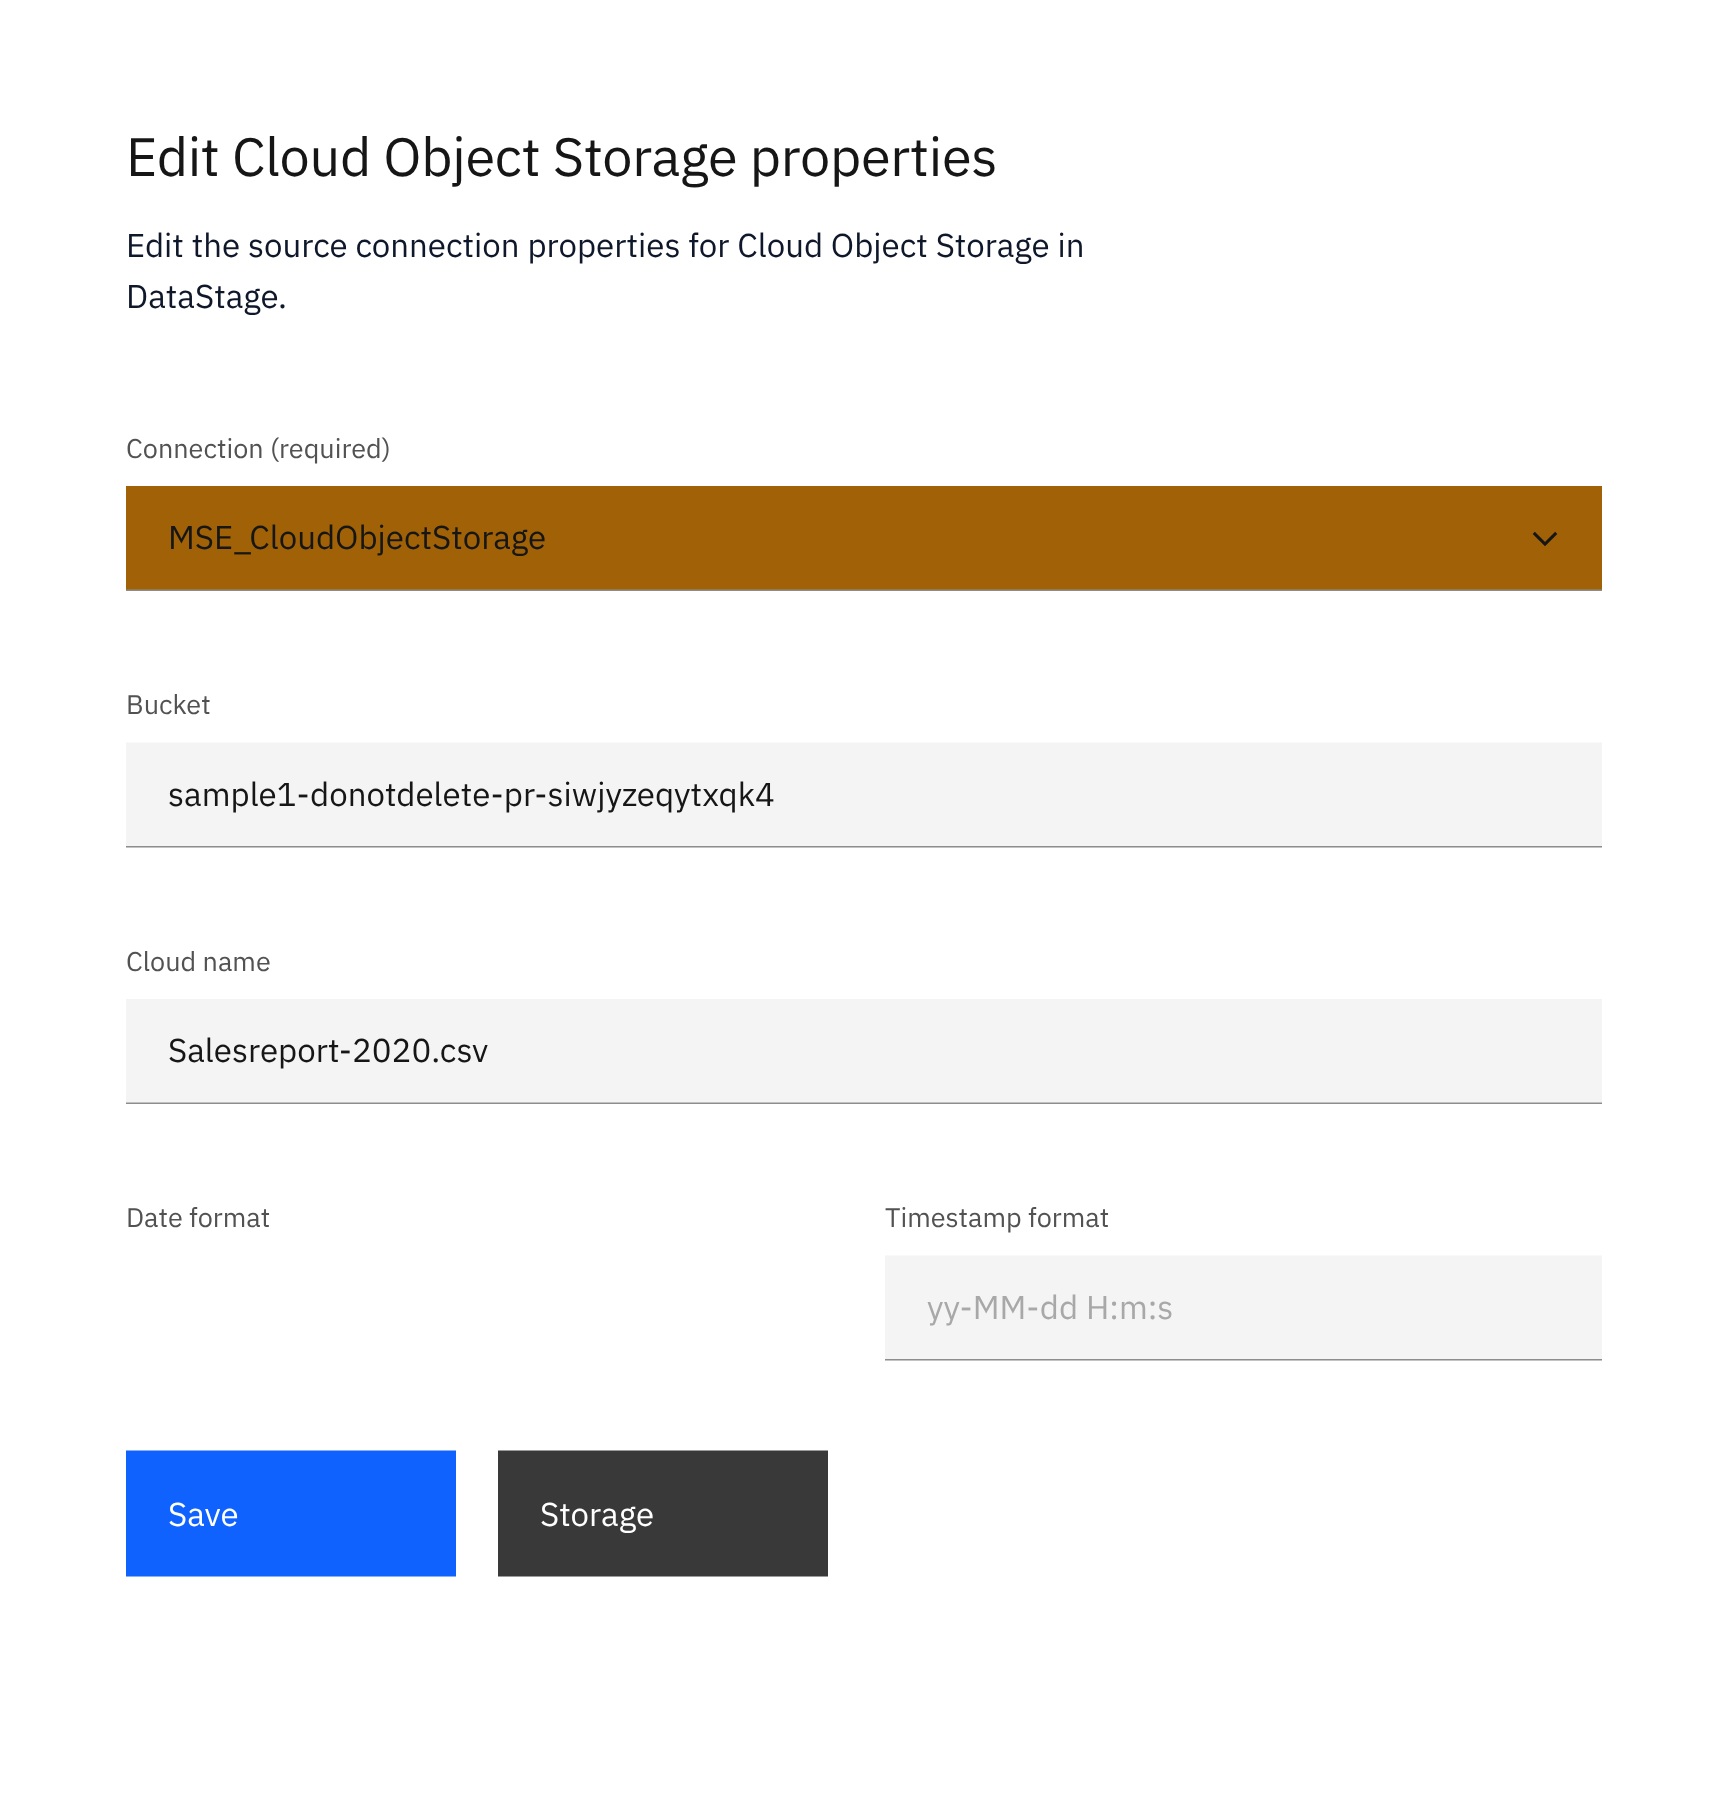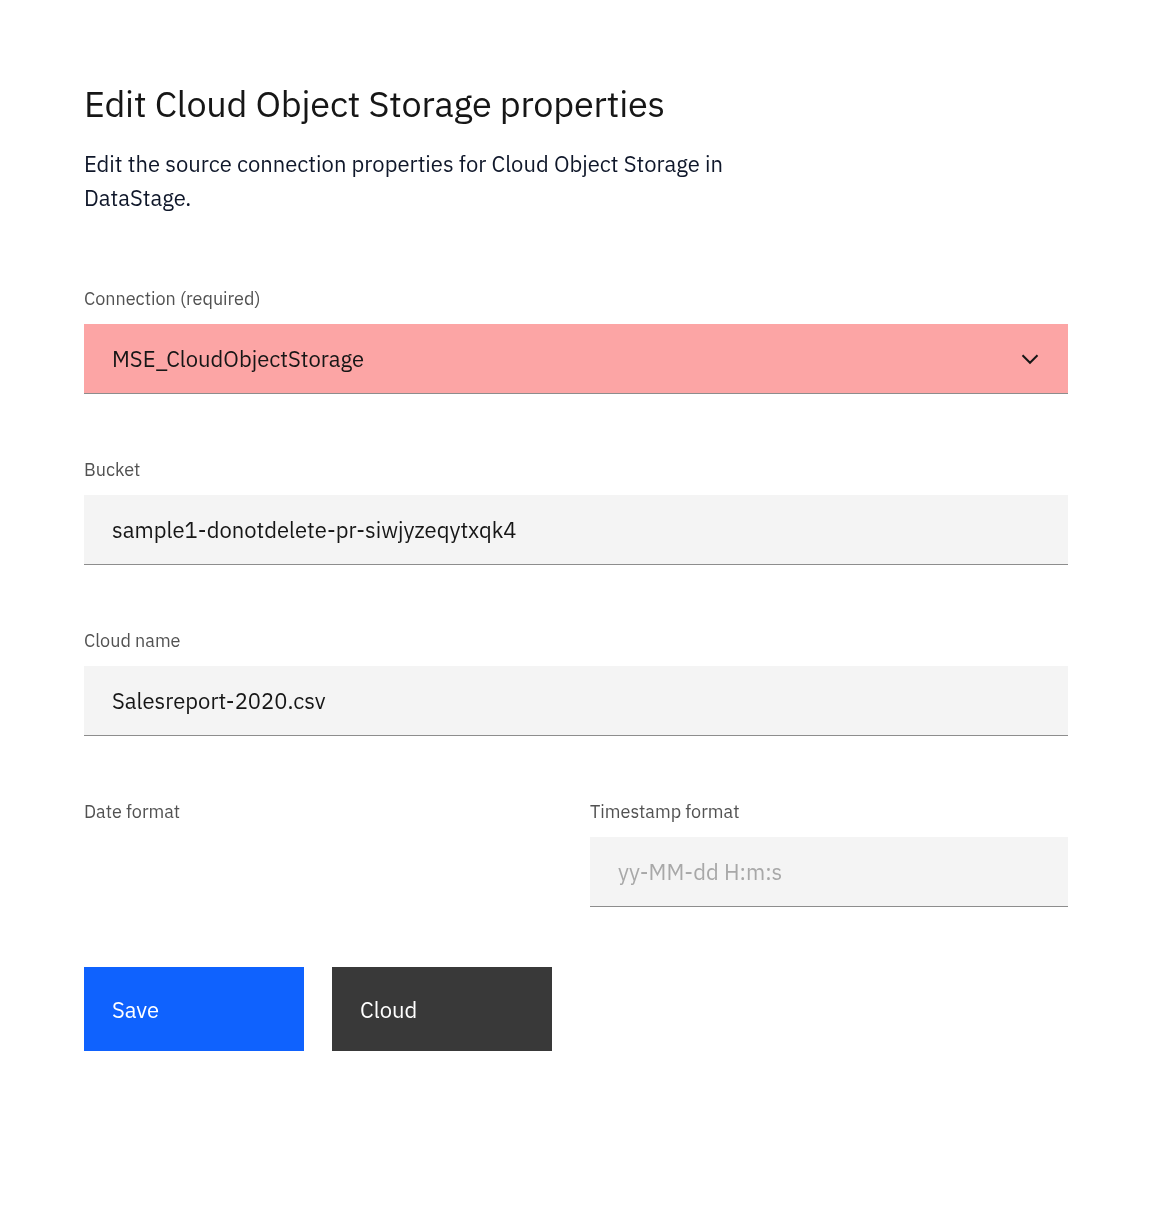--- a/index.html
+++ b/index.html
@@ -35,21 +35,21 @@
     color: #525252;
     margin-bottom: 14px;
     display: block;
   }
   .field-wrapper {
     margin-bottom: 64px;
   }
   .select-field {
     width: 100%;
     height: 70px;
-    background: #fca5a5;
+    background: #a16207;
     border: none;
     border-bottom: 1px solid #8d8d8d;
     padding: 0 28px;
     font-size: 22px;
     color: #161616;
     display: flex;
     align-items: center;
     justify-content: space-between;
     cursor: pointer;
   }
@@ -135,14 +135,14 @@
     <label class="field-label">Date format</label>
   </div>
   <div class="col">
     <label class="field-label">Timestamp format</label>
     <input type="text" class="text-field" placeholder="yy-MM-dd H:m:s" style="">
   </div>
 </div>
 
 <div class="button-row">
   <button class="btn btn-primary">Save</button>
-  <button class="btn btn-secondary">Cloud</button>
+  <button class="btn btn-secondary">Storage</button>
 </div>
 
 </body></html>

